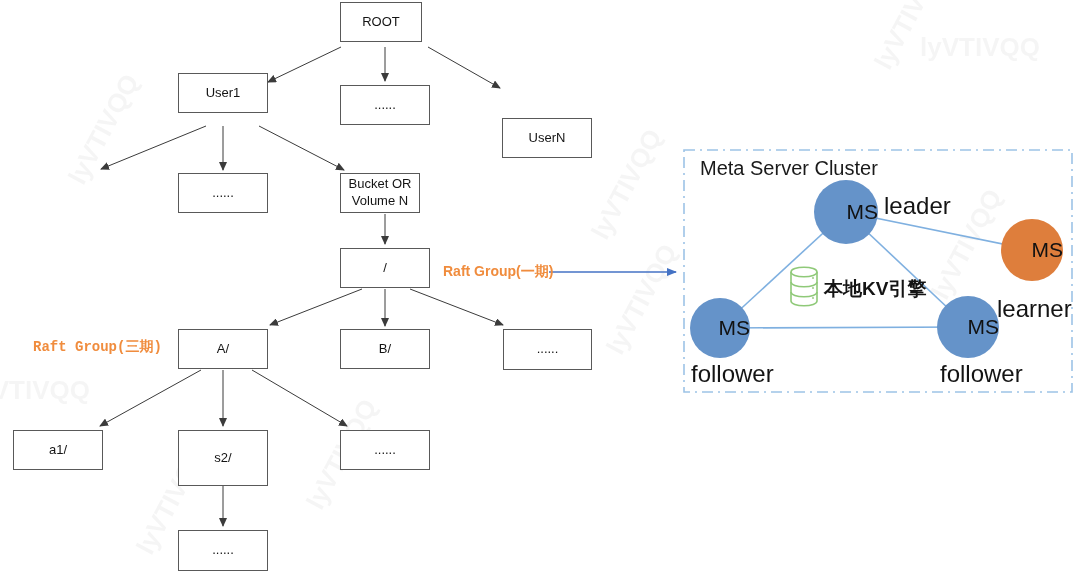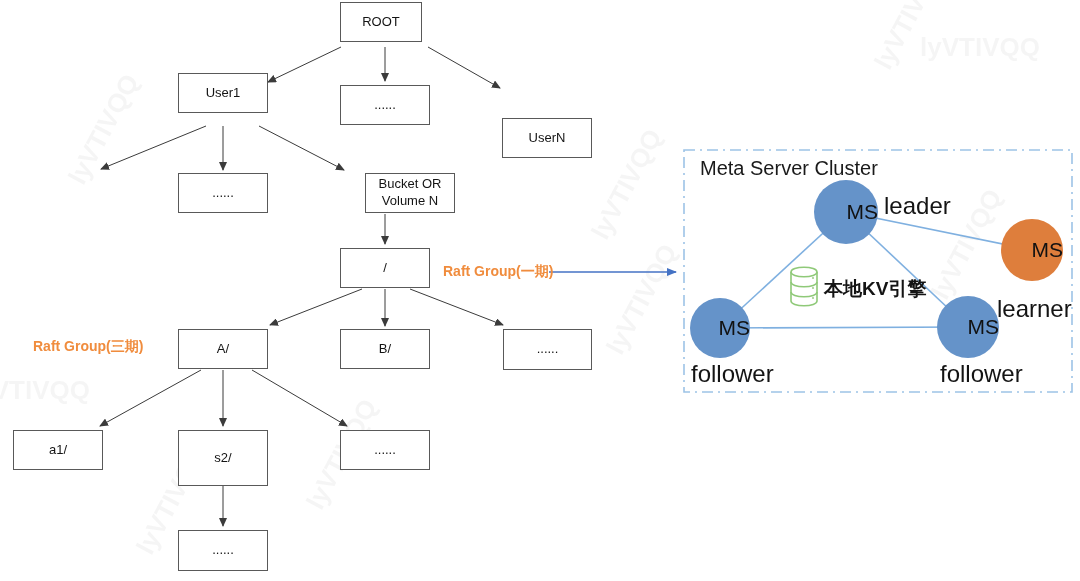--- a/index.html
+++ b/index.html
@@ -96,21 +96,21 @@
     </div>
   <div class="tnode" style="left:340px;top:85px;width:90px;height:40px;">
       <span>......</span>
     </div>
   <div class="tnode" style="left:502px;top:85px;width:90px;height:40px;margin-top:33px;">
       <span>UserN</span>
     </div>
   <div class="tnode" style="left:178px;top:173px;width:90px;height:40px;">
       <span>......</span>
     </div>
-  <div class="tnode" style="left:340px;top:173px;width:90px;height:40px;margin-left:25px;">
+  <div class="tnode" style="left:340px;top:173px;width:80px;height:40px;">
       <span>Bucket OR Volume N</span>
     </div>
   <div class="tnode" style="left:340px;top:248px;width:90px;height:40px;">
       <span>/</span>
     </div>
   <div class="tnode" style="left:178px;top:329px;width:90px;height:40px;">
       <span>A/</span>
     </div>
   <div class="tnode" style="left:340px;top:329px;width:90px;height:40px;">
       <span>B/</span>
@@ -125,21 +125,21 @@
       <span>s2/</span>
     </div>
   <div class="tnode" style="left:340px;top:430px;width:90px;height:40px;">
       <span>......</span>
     </div>
   <div class="tnode" style="left:178px;top:530px;width:90px;height:41px;">
       <span>......</span>
     </div>
 
   <div class="orange-label" style="left:443px;top:263px;">Raft Group(一期)</div>
-  <div class="orange-label" style="left:33px;top:338px;">Raft Group(三期)</div>
+  <div class="orange-label" style="left:33px;top:338px;font-family:Liberation Mono, monospace;">Raft Group(三期)</div>
 
   <div class="cluster-title" style="left:700px;top:157px;">Meta Server Cluster</div>
 
   <div class="ms-circle ms-blue" style="left:814px;top:180px;width:64px;height:64px;">
       <span>MS</span>
     </div>
   <div class="ms-circle ms-orange" style="left:1001px;top:219px;width:62px;height:62px;">
       <span>MS</span>
     </div>
   <div class="ms-circle ms-blue" style="left:690px;top:298px;width:60px;height:60px;">

